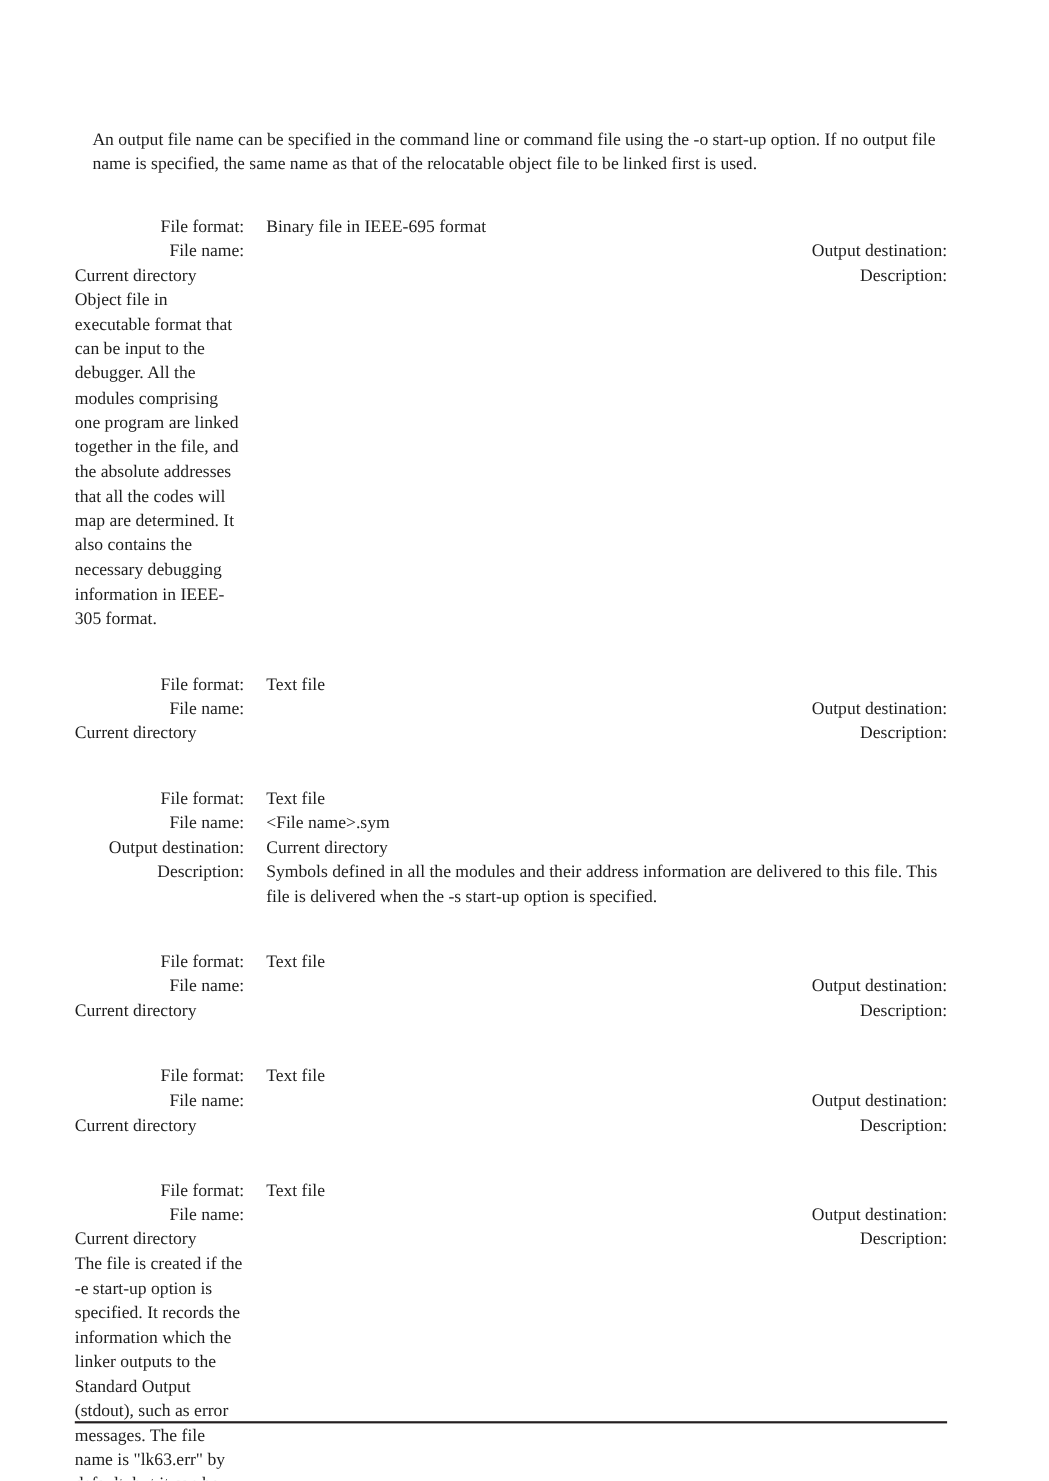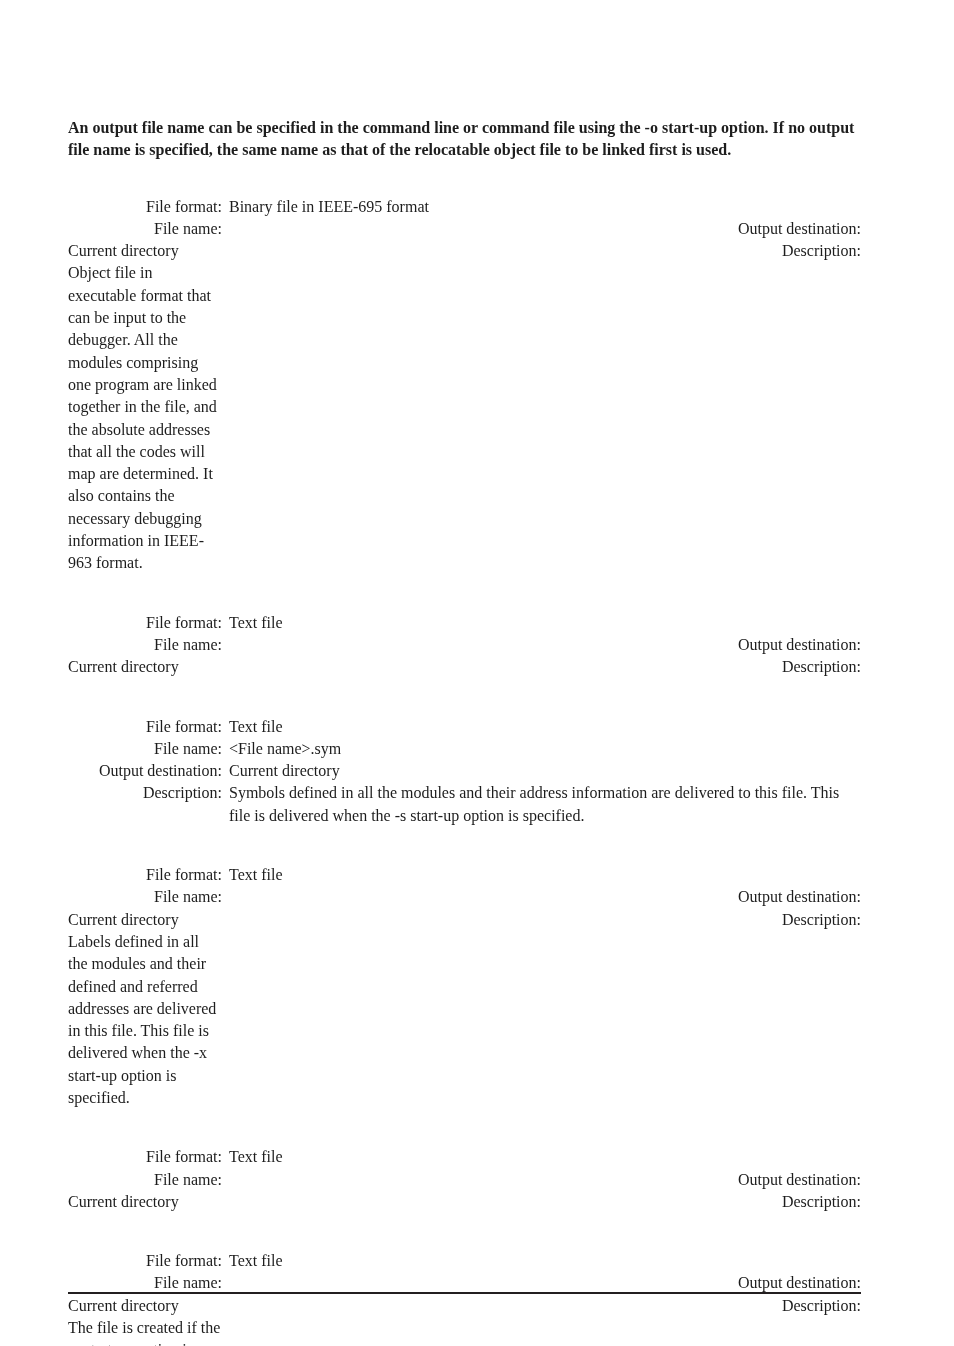--- a/index.html
+++ b/index.html
@@ -18,27 +18,26 @@
     color: #1d1d1d;
     overflow: hidden;
   }
   .content {
     position: absolute;
     left: 68px;
     top: 0;
     width: 793px;
   }
   .intro {
-    margin: 117px 0 0 0;
-    font-weight: bold;
+    margin: 117px 0 0 16px;
   }
   .block {
     display: grid;
     grid-template-columns: 154px 1fr;
-    column-gap: 7px;
+    column-gap: 20px;
     margin-top: 37px;
   }
   .block.first {
     margin-top: 34px;
   }
   .label {
     text-align: right;
     white-space: nowrap;
   }
   .value {
@@ -61,21 +60,21 @@
 
     <p class="intro">An output file name can be specified in the command line or command file using the -o start-up option. If no output file name is specified, the same name as that of the relocatable object file to be linked first is used.</p>
 
     <div class="block first">
       <span class="label">File format:</span>
       <span class="value">Binary file in IEEE-695 format</span>
       <span class="label">File name:</span>
       <span class="label">Output destination:</span>
       <span class="value">Current directory</span>
       <span class="label">Description:</span>
-      <span class="value">Object file in executable format that can be input to the debugger. All the modules comprising one program are linked together in the file, and the absolute addresses that all the codes will map are determined. It also contains the necessary debugging information in IEEE-963 format.</span>
+      <span class="value">Object file in executable format that can be input to the debugger. All the modules comprising one program are linked together in the file, and the absolute addresses that all the codes will map are determined. It also contains the necessary debugging information in IEEE-305 format.</span>
     </div>
 
     <div class="block">
       <span class="label">File format:</span>
       <span class="value">Text file</span>
       <span class="label">File name:</span>
       <span class="label">Output destination:</span>
       <span class="value">Current directory</span>
       <span class="label">Description:</span>
     </div>
@@ -91,21 +90,20 @@
       <span class="value">Symbols defined in all the modules and their address information are delivered to this file. This file is delivered when the -s start-up option is specified.</span>
     </div>
 
     <div class="block">
       <span class="label">File format:</span>
       <span class="value">Text file</span>
       <span class="label">File name:</span>
       <span class="label">Output destination:</span>
       <span class="value">Current directory</span>
       <span class="label">Description:</span>
-      <span class="value">Labels defined in all the modules and their defined and referred addresses are delivered in this file. This file is delivered when the -x start-up option is specified.</span>
     </div>
 
     <div class="block">
       <span class="label">File format:</span>
       <span class="value">Text file</span>
       <span class="label">File name:</span>
       <span class="label">Output destination:</span>
       <span class="value">Current directory</span>
       <span class="label">Description:</span>
     </div>

